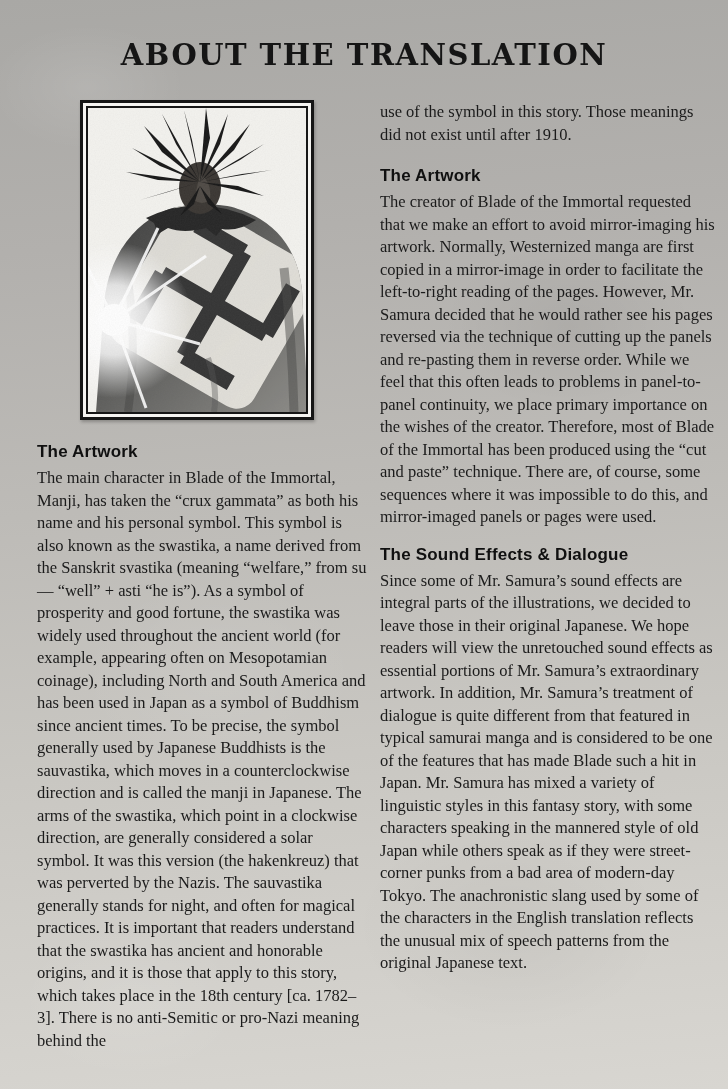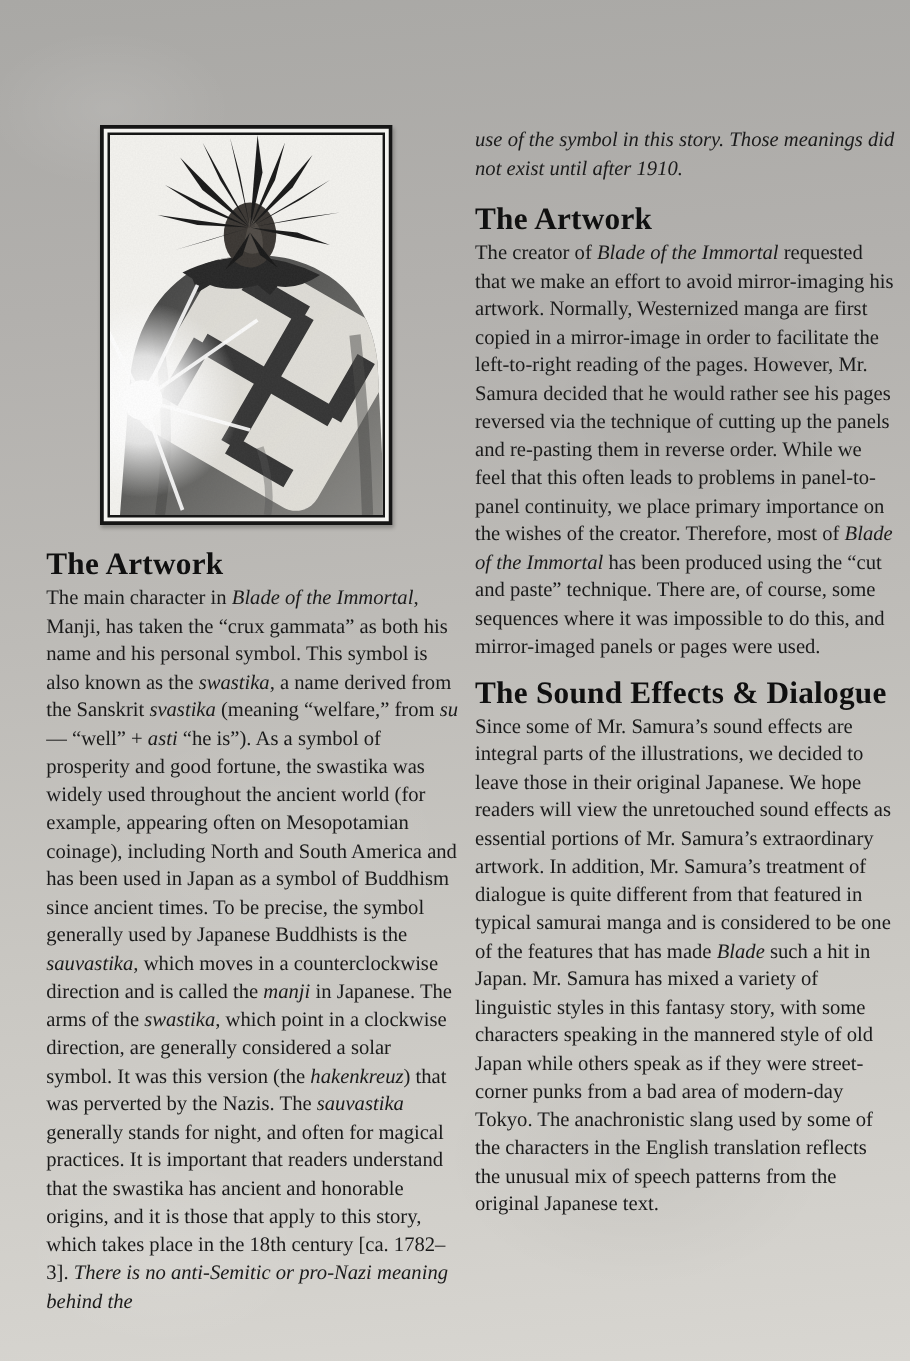--- a/index.html
+++ b/index.html
@@ -38,32 +38,33 @@
   }
   .art-inner{
     border:2px solid #161616;
     width:218px;height:304px;
     overflow:hidden;background:#f5f4f1;
   }
   .col{position:absolute;font-size:16.5px;line-height:22.5px;}
   .col-left{left:37px;top:440px;width:331px;}
   .col-right{left:380px;top:101px;width:337px;}
   .sec-heading{
-    font-family:Liberation Serif, serif;
-    font-weight:bold;font-size:25px;line-height:24px;
+    font-family:Liberation Sans, sans-serif;
+    font-weight:bold;font-size:17px;line-height:24px;
     color:#101010;margin:0 0 3px 0;letter-spacing:.2px;
   }
   .body-para{margin:0 0 14px 0;text-align:left;}
-  .body-para .it{font-style:italic;}
+  .body-para .it{}
 </style>
 </head>
 <body>
 
 <div class="page">
 
+  <div class="page-title">ABOUT THE TRANSLATION</div>
 
   <div class="art-frame">
     <div class="art-inner">
       <svg width="218" height="304" viewBox="0 0 218 304" xmlns="http://www.w3.org/2000/svg">
         <defs>
           <linearGradient id="cloakGrad" x1="0" y1="0" x2="1" y2="1">
             <stop offset="0" stop-color="#3c3c3c"></stop>
             <stop offset="0.45" stop-color="#5b5b59"></stop>
             <stop offset="1" stop-color="#8d8c88"></stop>
           </linearGradient>

